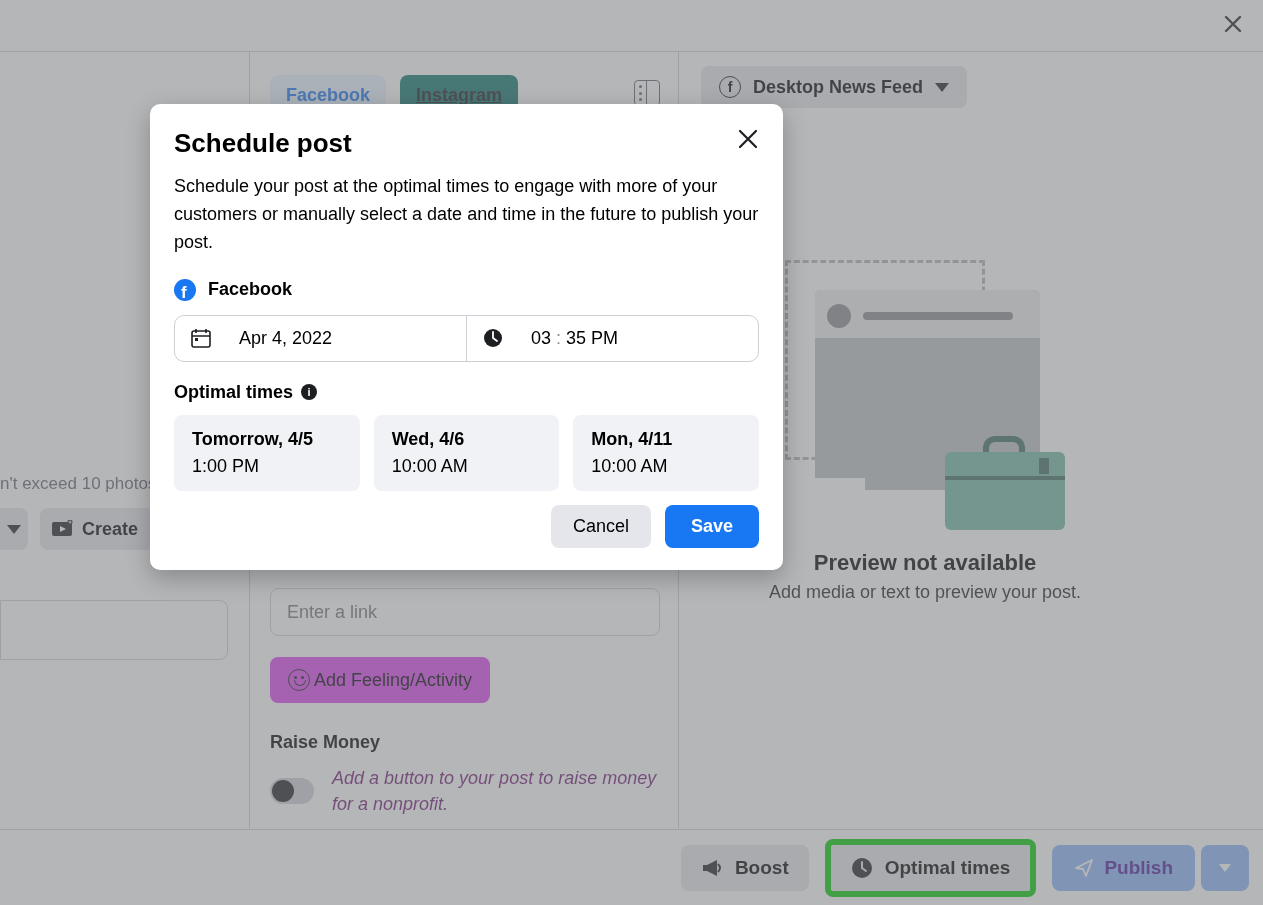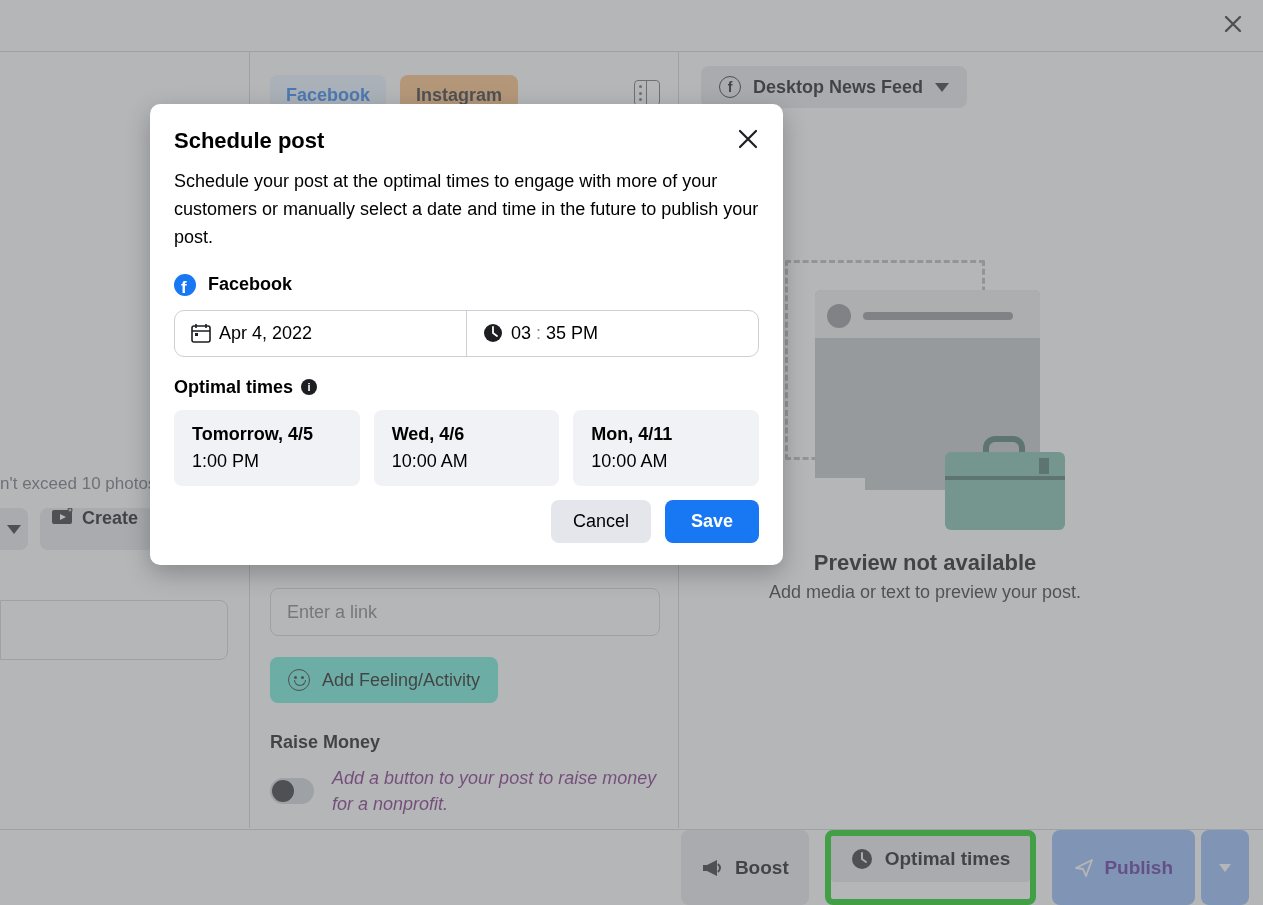--- a/index.html
+++ b/index.html
@@ -6,39 +6,39 @@
   html, body { width: 1263px; height: 905px; overflow: hidden; background: #fff; }
   .page { position: relative; width: 1263px; height: 905px; border-radius: 31px; }
   .page-close { position:absolute; top:12px; right:18px; width:24px; height:24px; color:#1c1e21; cursor:pointer; }
   .top-hr { position:absolute; top:51px; left:0; right:0; height:1px; background:#ccd0d5; }
   .column-border { position:absolute; top:52px; bottom:77px; left:249px; width:1px; background:#ccd0d5; }
   .column-border2 { position:absolute; top:52px; bottom:77px; left:678px; width:1px; background:#ccd0d5; }
 
   .tabs-row { position:absolute; top:75px; left:270px; display:flex; gap:14px; align-items:center; }
   .tab-btn { border:none; border-radius:8px; padding:10px 16px; font-size:18px; font-weight:600; cursor:pointer; }
   .tab-active { background:#e7f3ff; color:#1877f2; }
-  .tab-inactive { background:#fdba74; color:#1c1e21; }
+  .tab-inactive { background:#0f766e; color:#1c1e21;text-decoration:underline; }
   .panel-toggle { position:absolute; top:80px; left:634px; width:26px; height:26px; border:1px solid #606770; border-radius:4px; display:flex; }
   .panel-toggle div { width:50%; height:100%; }
   .panel-toggle div:first-child { border-right:1px solid #606770; }
   .panel-toggle .dots { display:flex; flex-direction:column; justify-content:space-evenly; align-items:center; }
   .panel-toggle .dot { width:3px; height:3px; background:#606770; border-radius:50%; }
 
   .feed-select { position:absolute; top:66px; left:701px; background:#e4e6eb; border-radius:8px; padding:10px 18px; display:flex; align-items:center; gap:12px; font-size:18px; font-weight:600; cursor:pointer; }
   .fb-circle { width:22px; height:22px; border:1.8px solid #1c1e21; border-radius:50%; display:flex; align-items:center; justify-content:center; font-size:14px; font-weight:900; }
   .caret-down { width:0;height:0;border-left:7px solid transparent;border-right:7px solid transparent;border-top:9px solid #1c1e21; }
 
   .side-note { position:absolute; top:474px; left:0; color:#606770; font-size:17px; }
   .side-buttons { position:absolute; top:508px; left:0; display:flex; gap:12px; }
   .dropdown-stub { width:28px; height:42px; background:#e4e6eb; border-radius:0 8px 8px 0; display:flex; align-items:center; justify-content:center; }
-  .create-btn { background:#e4e6eb; border:none; border-radius:8px; height:42px; padding:0 16px 0 12px; font-size:18px; font-weight:600; display:flex; align-items:flex-start; gap:8px; cursor:pointer; }
+  .create-btn { background:#e4e6eb; border:none; border-radius:8px; height:42px; padding:0 16px 0 12px; font-size:18px; font-weight:600; display:flex; align-items:center; gap:8px; cursor:pointer; }
   .side-input-stub { position:absolute; top:600px; left:0; width:228px; height:60px; border:1px solid #ccd0d5; border-radius:0 8px 8px 0; }
 
   .link-input { position:absolute; top:588px; left:270px; width:390px; height:48px; border:1px solid #ccd0d5; border-radius:8px; padding:0 16px; font-size:18px; color:#606770; background:#fff; }
-  .feeling-btn { position:absolute; top:657px; left:270px; background:#5eead4; border:none; border-radius:8px; padding:12px 18px; font-size:18px; display:flex; align-items:center; gap:12px; cursor:pointer; }
+  .feeling-btn { position:absolute; top:657px; left:270px; background:#d946ef; border:none; border-radius:8px; padding:12px 18px; font-size:18px; display:flex; align-items:center; gap:4px; cursor:pointer; }
   .smiley { width:22px; height:22px; border:1.8px solid #1c1e21; border-radius:50%; position:relative; }
   .smiley::before { content:""; position:absolute; top:6px; left:5px; width:3px; height:3px; background:#1c1e21; border-radius:50%; box-shadow:7px 0 0 #1c1e21; }
   .smiley::after { content:""; position:absolute; bottom:4px; left:5px; width:10px; height:5px; border:1.8px solid #1c1e21; border-top:none; border-radius:0 0 10px 10px; }
   .raise-header { position:absolute; top:732px; left:270px; font-size:18px; font-weight:700; }
   .raise-row { position:absolute; top:765px; left:270px; display:flex; align-items:center; gap:18px; width:390px; }
   .toggle { width:44px; height:26px; background:#ccd0d5; border-radius:13px; position:relative; flex-shrink:0; cursor:pointer; }
   .toggle .knob { position:absolute; top:2px; left:2px; width:22px; height:22px; background:#1c1e21; border-radius:50%; }
   .raise-desc { font-size:18px; line-height:1.45; color:#701a75;font-style:italic; }
 
   .preview-area { position:absolute; top:260px; left:700px; width:450px; text-align:center; }
@@ -49,42 +49,42 @@
   .pi-circle { position:absolute; top:44px; left:42px; width:24px; height:24px; background:#8a8d91; border-radius:50%; }
   .pi-bar { position:absolute; top:52px; left:78px; width:150px; height:8px; background:#8a8d91; border-radius:4px; }
   .pi-corner { position:absolute; bottom:6px; left:0; width:80px; height:46px; background:#fff; }
   .pi-case { position:absolute; bottom:0; right:0; width:120px; height:78px; background:#6fb8a4; border-radius:6px; }
   .pi-handle { position:absolute; bottom:72px; right:40px; width:42px; height:22px; border:6px solid #3c6e63; border-bottom:none; border-radius:12px 12px 0 0; }
   .pi-case-latch { position:absolute; bottom:56px; right:16px; width:10px; height:16px; background:#3c6e63; }
   .pi-case-seam { position:absolute; bottom:50px; right:0; width:120px; height:4px; background:#3c6e63; }
   .preview-title { font-size:22px; font-weight:700; margin-bottom:6px; }
   .preview-sub { font-size:18px; color:#1c1e21; }
 
-  .footer { position:absolute; bottom:0; left:0; right:0; height:76px; border-top:1px solid #ccd0d5; display:flex; justify-content:flex-end; gap:16px; padding-right:14px; background:#fff; }
+  .footer { position:absolute; bottom:0; left:0; right:0; height:76px; border-top:1px solid #ccd0d5; display:flex; align-items:center; justify-content:flex-end; gap:16px; padding-right:14px; background:#fff; }
   .boost-btn { background:#e4e6eb; border:none; border-radius:8px; padding:12px 20px; font-size:19px; font-weight:600; display:flex; align-items:center; gap:12px; cursor:pointer; }
   .optimal-wrap { border:6px solid #00cc00; border-radius:8px; padding:0; }
   .optimal-btn { background:#e4e6eb; border:none; border-radius:4px; padding:12px 20px; font-size:19px; font-weight:600; display:flex; align-items:center; gap:12px; cursor:pointer; }
   .publish-group { display:flex; gap:6px; }
   .publish-btn { background:#8ab4f8; border:none; border-radius:8px; padding:12px 22px; font-size:19px; font-weight:700; color:#4c1d95; display:flex; align-items:center; gap:10px; cursor:pointer; }
   .publish-caret { background:#8ab4f8; border:none; border-radius:8px; width:48px; display:flex; align-items:center; justify-content:center; cursor:pointer; }
   .publish-caret .c { width:0;height:0;border-left:6px solid transparent;border-right:6px solid transparent;border-top:8px solid #fff; }
 
   .overlay { position:absolute; inset:0; background:rgba(120,122,126,0.55); }
 
   .modal { position:absolute; top:104px; left:150px; width:633px; background:#fff; border-radius:10px; box-shadow:0 8px 24px rgba(0,0,0,0.25); padding:24px 24px 22px; }
   .modal-head { display:flex; justify-content:space-between; align-items:flex-start; margin-bottom:14px; }
-  .modal-title { font-size:22px; font-weight:700; }
+  .modal-title { font-size:26px; font-weight:700; }
   .modal-close { width:22px; height:22px; cursor:pointer; position:relative; }
   .modal-desc { font-size:18px; line-height:1.55; margin-bottom:22px; }
   .platform-row { display:flex; align-items:center; gap:12px; margin-bottom:14px; }
   .fb-logo { width:22px; height:22px; background:#1877f2; border-radius:50%; position:relative; }
   .fb-logo::after { content:"f"; color:#fff; font-weight:900; font-size:17px; position:absolute; bottom:-2px; left:7px; font-family:Arial; }
   .platform-label { font-size:18px; font-weight:700; }
   .dt-row { display:flex; border:1px solid #ccd0d5; border-radius:10px; overflow:hidden; margin-bottom:20px; }
-  .dt-cell { flex:1; padding:12px 16px; display:flex; align-items:center; gap:8px; font-size:18px; cursor:pointer; }
+  .dt-cell { flex:1; padding:12px 16px; display:flex; align-items:center; gap:28px; font-size:18px; cursor:pointer; }
   .dt-cell + .dt-cell { border-left:1px solid #ccd0d5; }
   .cal-icon, .clock-icon { width:20px; height:20px; }
   .time-text .colon { color:#8a8d91; }
   .opt-header { display:flex; align-items:center; gap:8px; font-size:18px; font-weight:700; margin-bottom:12px; }
   .info-dot { width:16px; height:16px; background:#1c1e21; border-radius:50%; color:#fff; font-size:11px; font-weight:900; display:flex; align-items:center; justify-content:center; }
   .opt-cards { display:flex; gap:14px; margin-bottom:14px; }
   .opt-card { flex:1; background:#f0f2f5; border-radius:8px; padding:14px 18px; cursor:pointer; }
   .opt-day { font-size:18px; font-weight:700; margin-bottom:6px; }
   .opt-time { font-size:18px; }
   .modal-actions { display:flex; justify-content:flex-end; gap:14px; }

